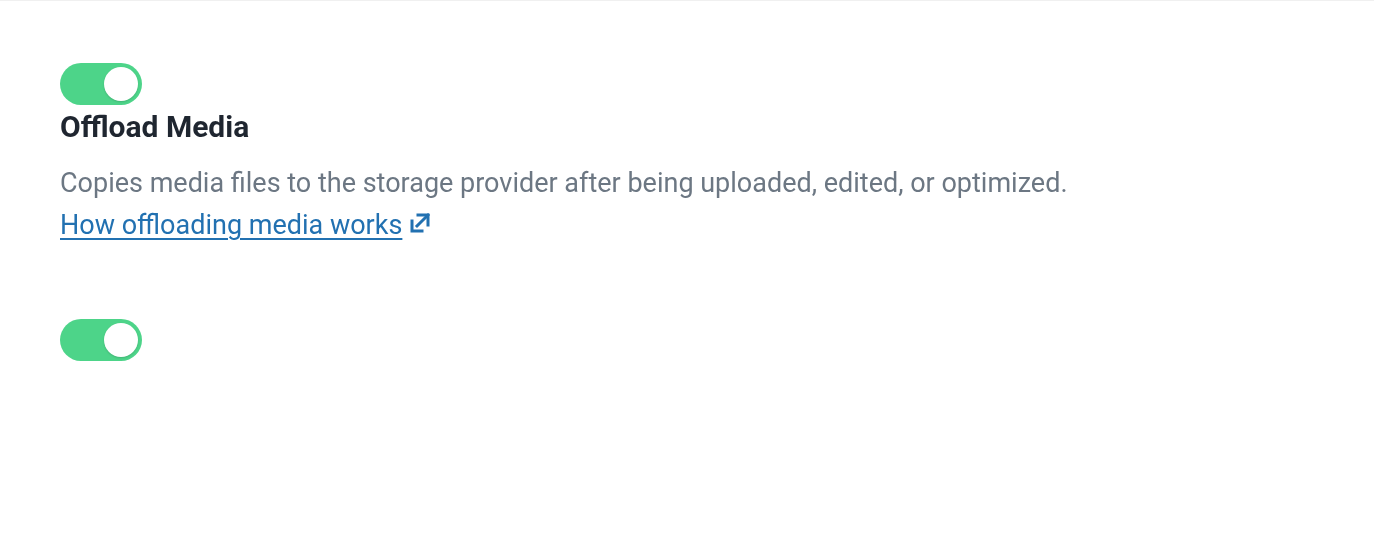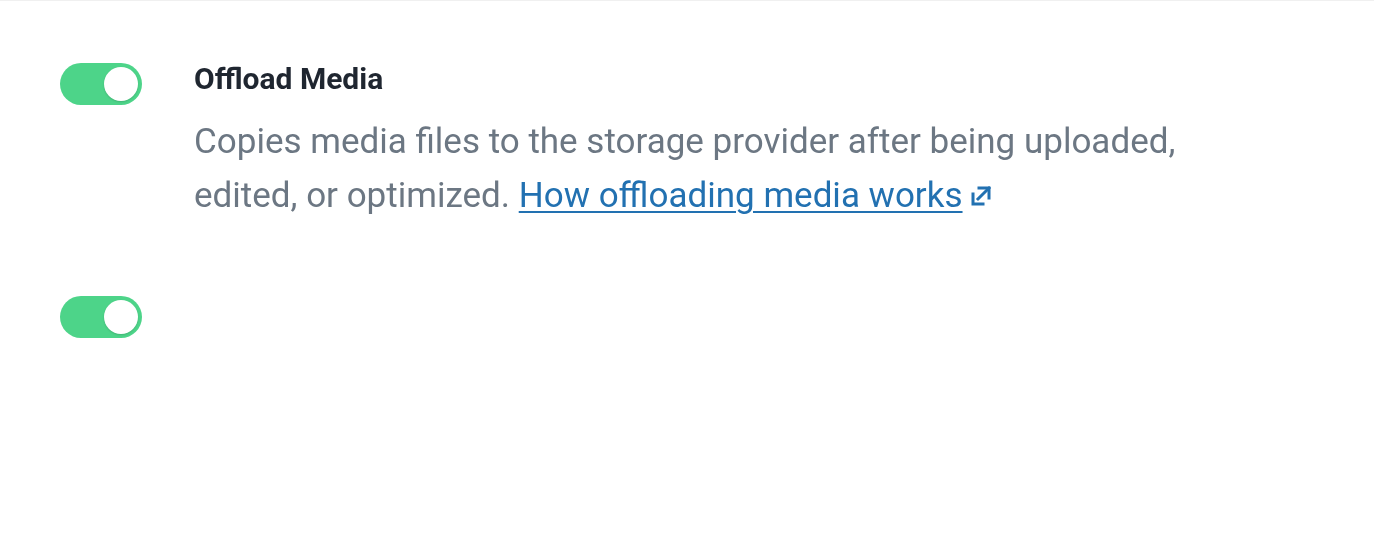--- a/index.html
+++ b/index.html
@@ -12,20 +12,21 @@
       background: #ffffff;
       width: 1374px;
       height: 540px;
       padding: 60px 60px 60px 60px;
       border-top: 1px solid #f0f0f0;
     }
     .setting-row {
       display: flex;
       align-items: flex-start;
       margin-bottom: 70px;
+      flex-direction: column;
     }
     .toggle-wrap {
       flex: 0 0 auto;
       margin-right: 52px;
       padding-top: 2px;
     }
     .toggle {
       position: relative;
       width: 82px;
       height: 42px;
@@ -49,21 +50,21 @@
       max-width: 1020px;
     }
     .setting-title {
       font-size: 30px;
       font-weight: 700;
       color: #1f2630;
       margin-bottom: 18px;
       line-height: 1.2;
     }
     .setting-desc {
-      font-size: 35px;
+      font-size: 27px;
       line-height: 1.55;
       color: #6c7783;
       font-weight: 400;
     }
     .setting-link {
       color: #2271b1;
       text-decoration: underline;
       text-decoration-thickness: 2px;
       text-underline-offset: 4px;
       cursor: pointer;

